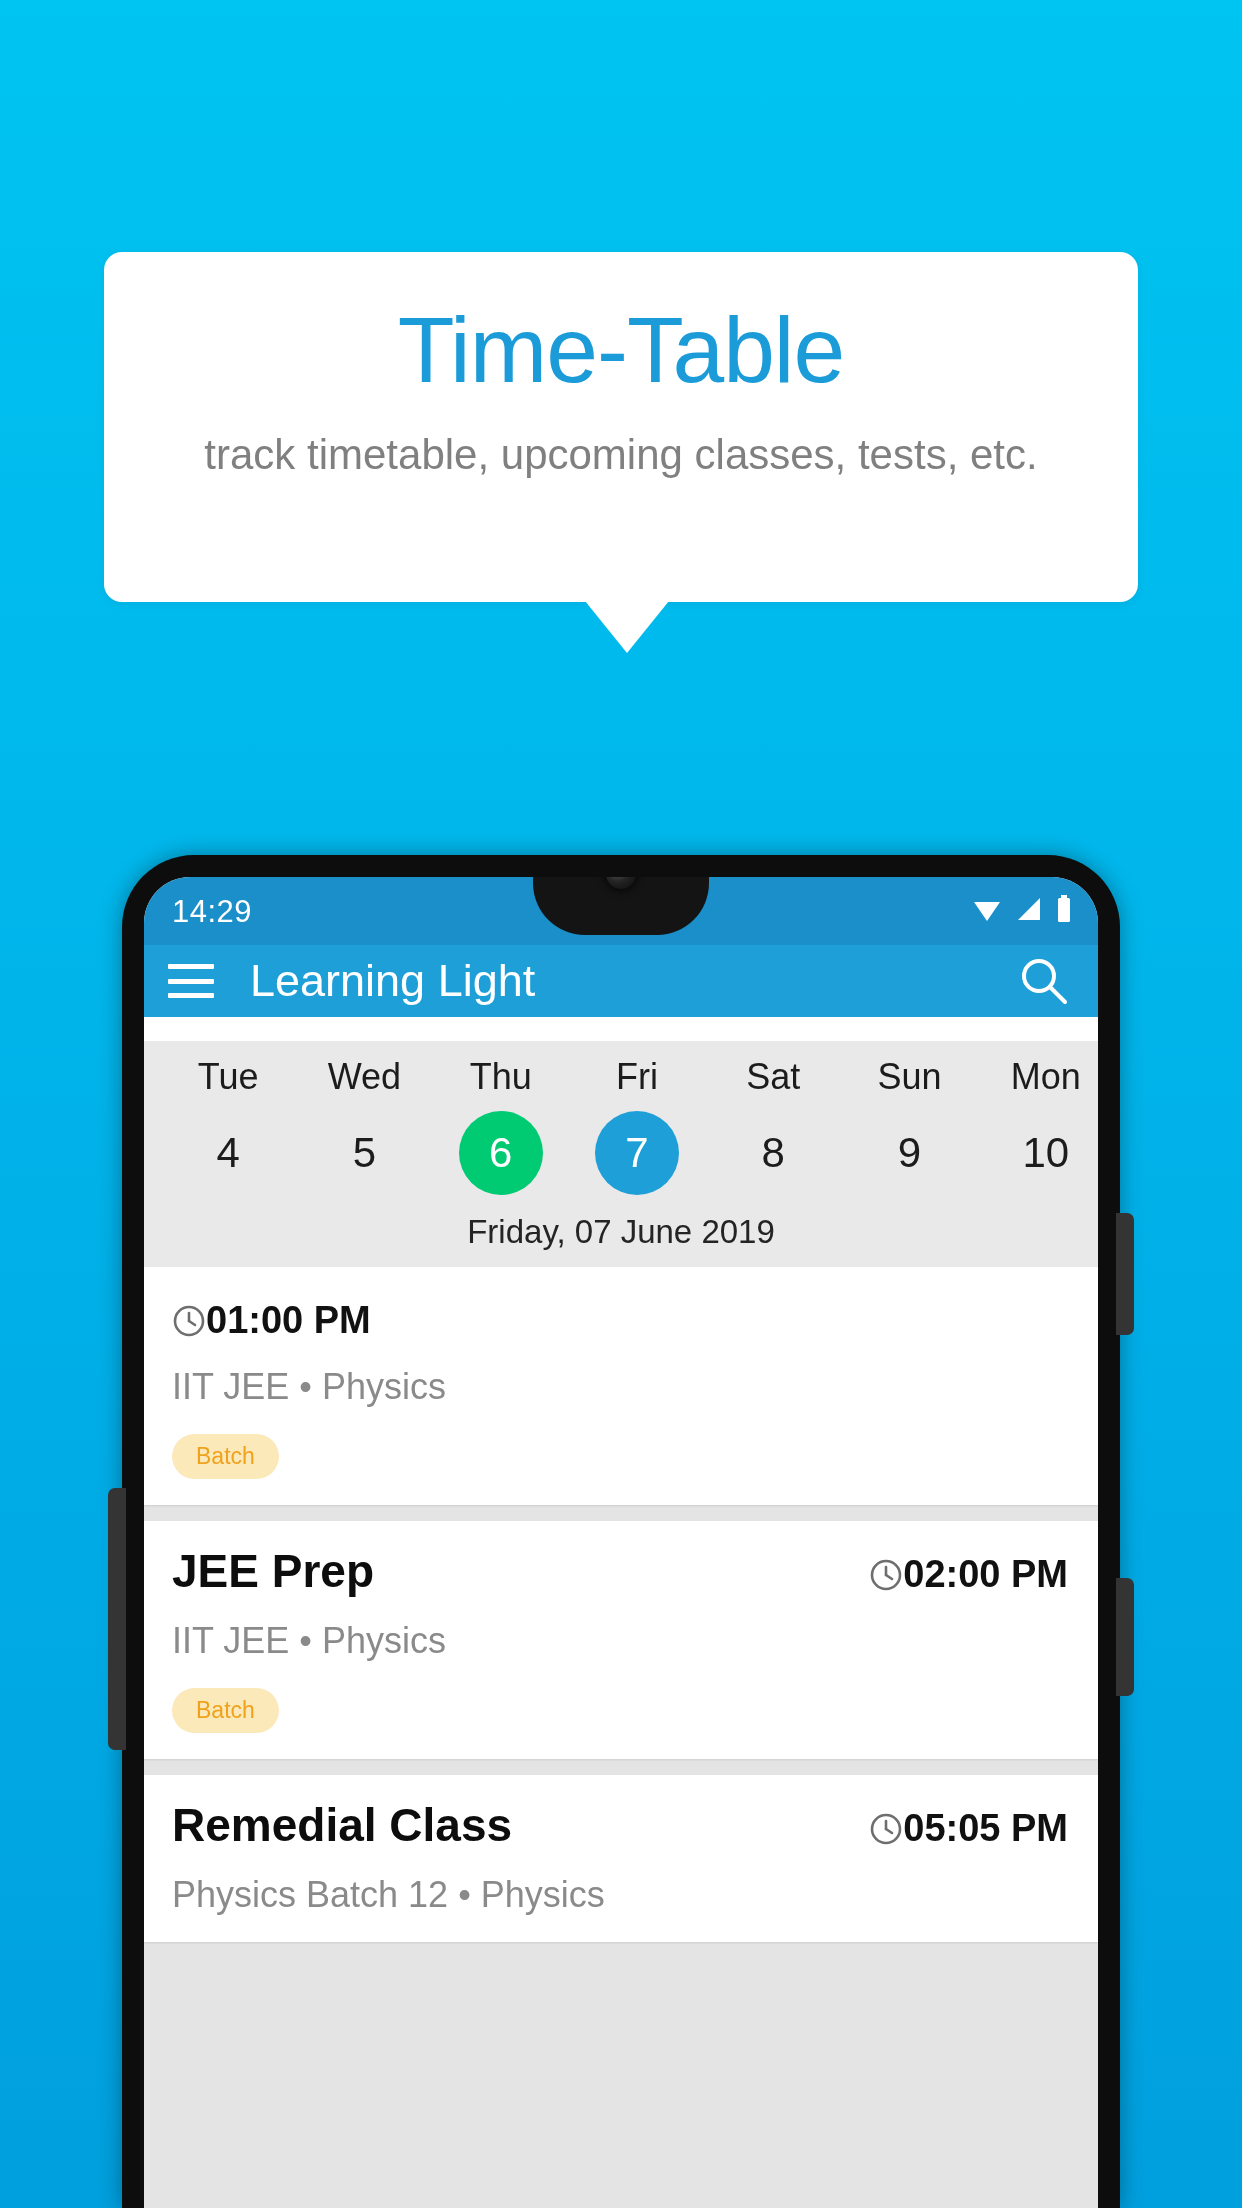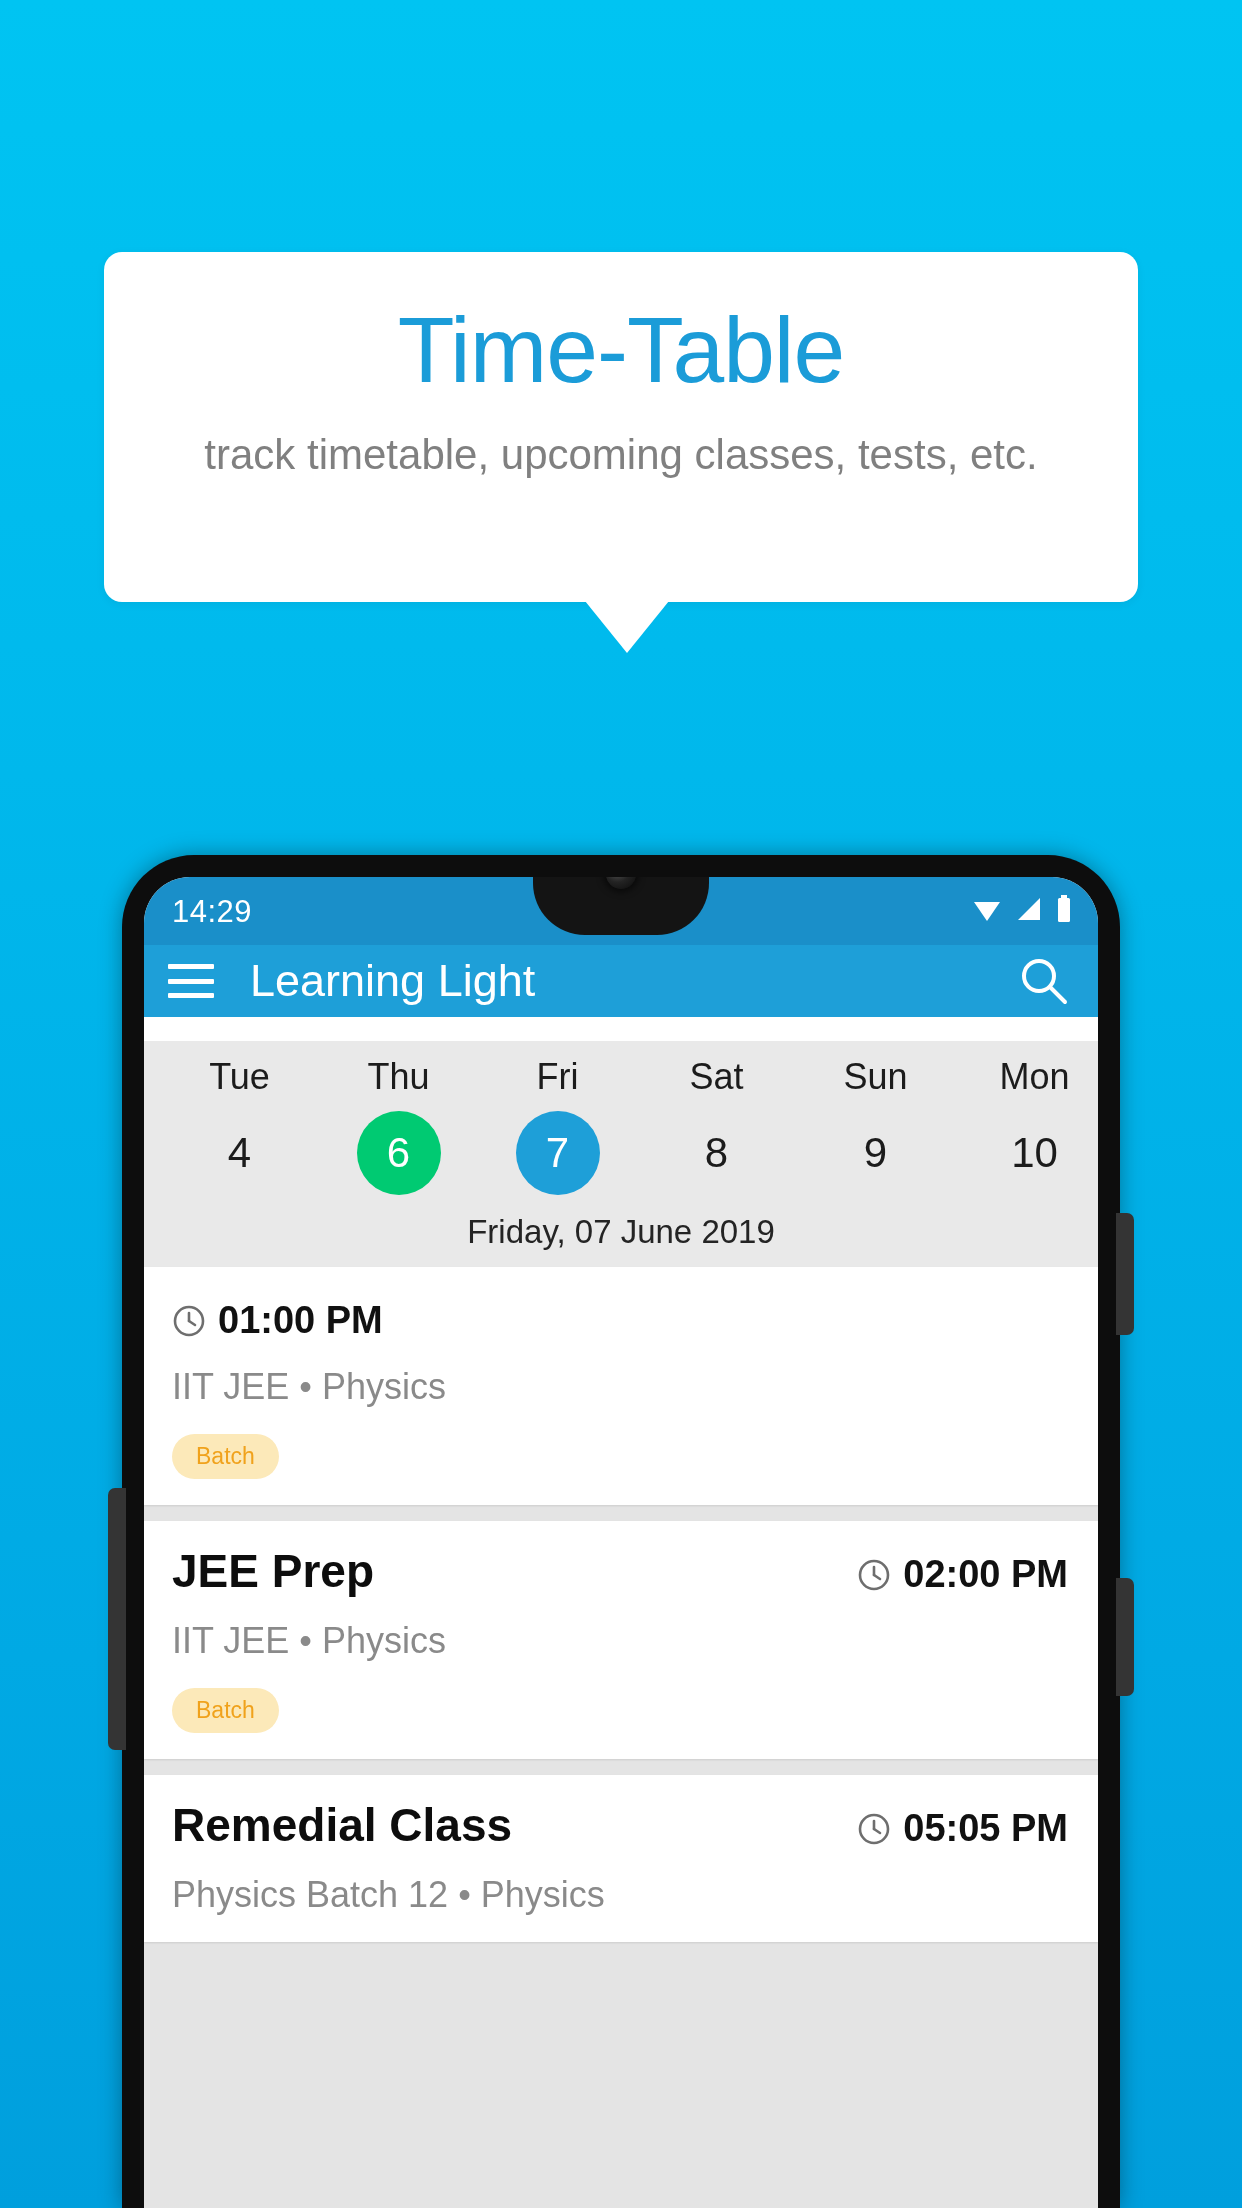--- a/index.html
+++ b/index.html
@@ -110,21 +110,21 @@
   }
 
   
   #list{position:absolute;left:0;top:390px;width:954px;bottom:0;background:#e4e4e4;}
   .card{
     background:#ffffff;padding:26px 30px 26px 28px;margin-bottom:16px;position:relative;
     box-shadow:0 1px 2px rgba(0,0,0,.10);
   }
   .card-top{display:flex;align-items:flex-start;justify-content:space-between;}
   .card-title{font-size:46px;font-weight:700;color:#0d0d0d;line-height:1.05;}
-  .card-time{display:flex;align-items:center;gap:12px;padding-top:6px;white-space:nowrap;}
+  .card-time{display:flex;align-items:center;padding-top:6px;white-space:nowrap;}
   .card-time .tlabel{font-size:38px;font-weight:700;color:#111111;}
   .card-sub{margin-top:24px;font-size:36px;color:#8a8a8a;}
   .badge{
     display:inline-block;margin-top:26px;padding:11px 24px;border-radius:26px;
     background:#fce9b9;color:#f0a21c;font-size:23px;line-height:1;
   }
 </style>
 </head>
 <body>
 
@@ -174,20 +174,24 @@
     </svg>
   </div>
 
   <div id="datestrip">
     <div id="days">
       <div class="day">
         <span class="dow">Tue</span>
         <span class="dnum">4</span>
       </div>
       <div class="day">
+        <span class="dow">Wed</span>
+        <span class="dnum">5</span>
+      </div>
+      <div class="day">
         <span class="dow">Thu</span>
         <span class="dnum today">6</span>
       </div>
       <div class="day">
         <span class="dow">Fri</span>
         <span class="dnum selected">7</span>
       </div>
       <div class="day">
         <span class="dow">Sat</span>
         <span class="dnum">8</span>

